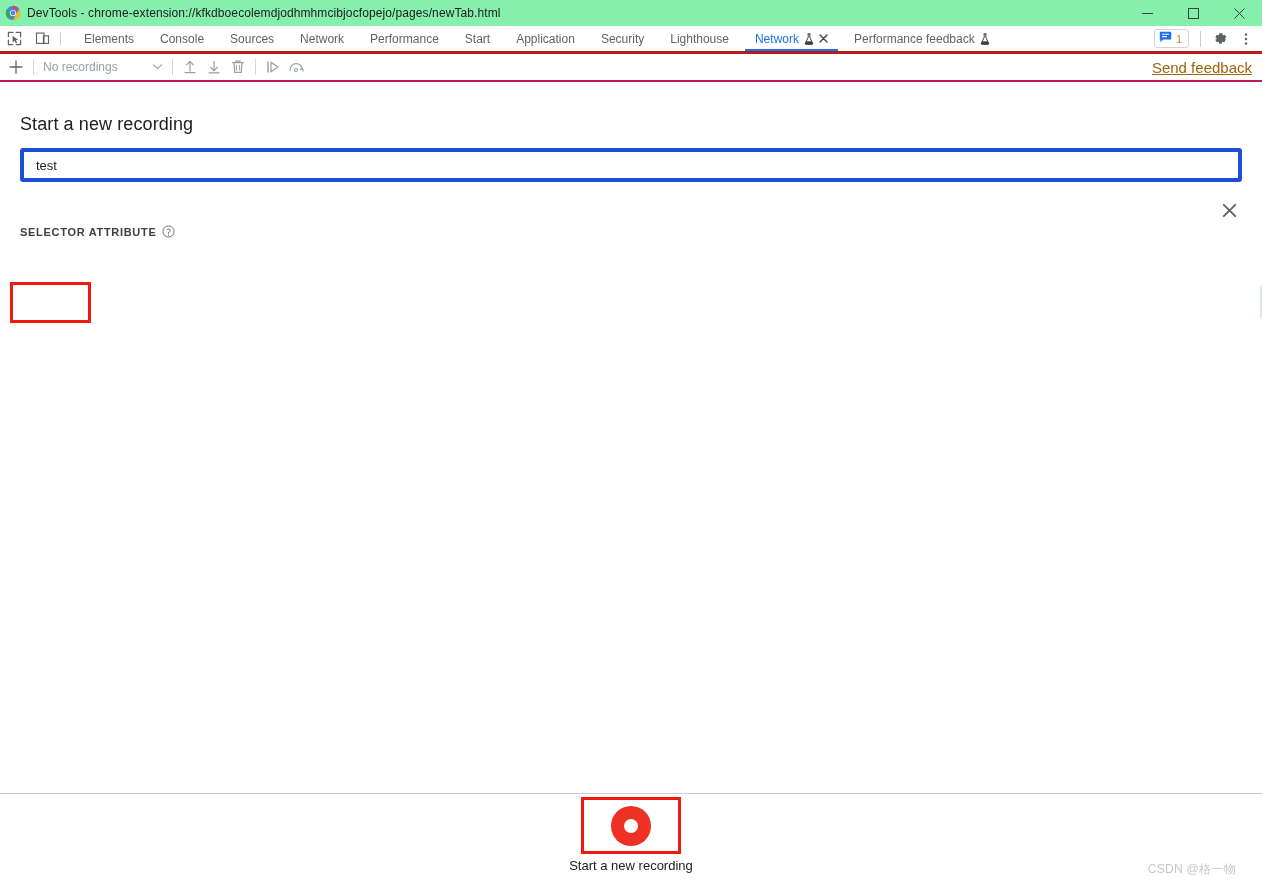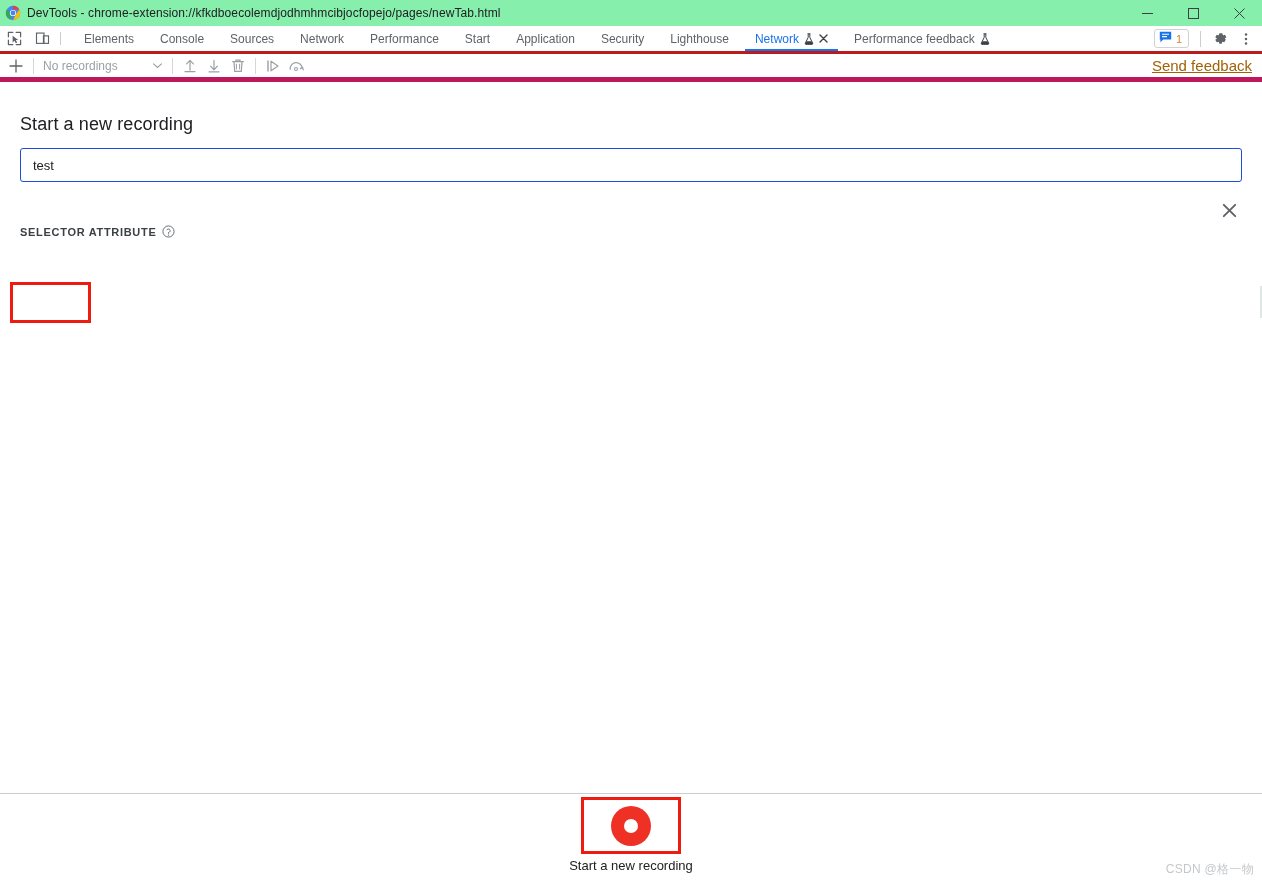--- a/index.html
+++ b/index.html
@@ -116,21 +116,21 @@
   .rt-btn {
     width: 24px; height: 24px;
     display: flex; align-items: center; justify-content: center;
     color: #5f6368;
   }
 
   
   .rec-toolbar {
     height: 28px;
     background: #ffffff;
-    border-bottom: 5px solid #be185d;
+    border-bottom: 2px solid #be185d;
     display: flex;
     align-items: center;
     padding-left: 4px;
     position: relative;
   }
   .rt-icon {
     width: 24px; height: 24px;
     display: flex; align-items: center; justify-content: center;
     color: #80868b;
   }
@@ -187,21 +187,21 @@
     margin-top: 43px;
     display: flex;
     align-items: center;
     gap: 6px;
   }
   .help-icon { color: #5f6368; display: flex; align-items: center; }
 
   .field-input {
     margin-top: 13px;
     height: 34px;
-    border: 1px solid #1d4ed8;
+    border: 4px solid #1d4ed8;
     border-radius: 3px;
     background: #ffffff;
     display: flex;
     align-items: center;
     padding: 0 12px;
     font-size: 13px;
     color: #202124;
     width: 1222px;
     position: relative;
   }
@@ -266,21 +266,21 @@
     background: #ffffff;
   }
   .record-label {
     margin-top: 4px;
     font-size: 13px;
     color: #202124;
   }
 
   .watermark {
     position: absolute;
-    right: 8px;
+    right: 26px;
     bottom: 8px;
     font-size: 12px;
     color: #c5c8cb;
     letter-spacing: 0.3px;
   }
 </style>
 </head>
 <body>
 
 <div class="titlebar">

